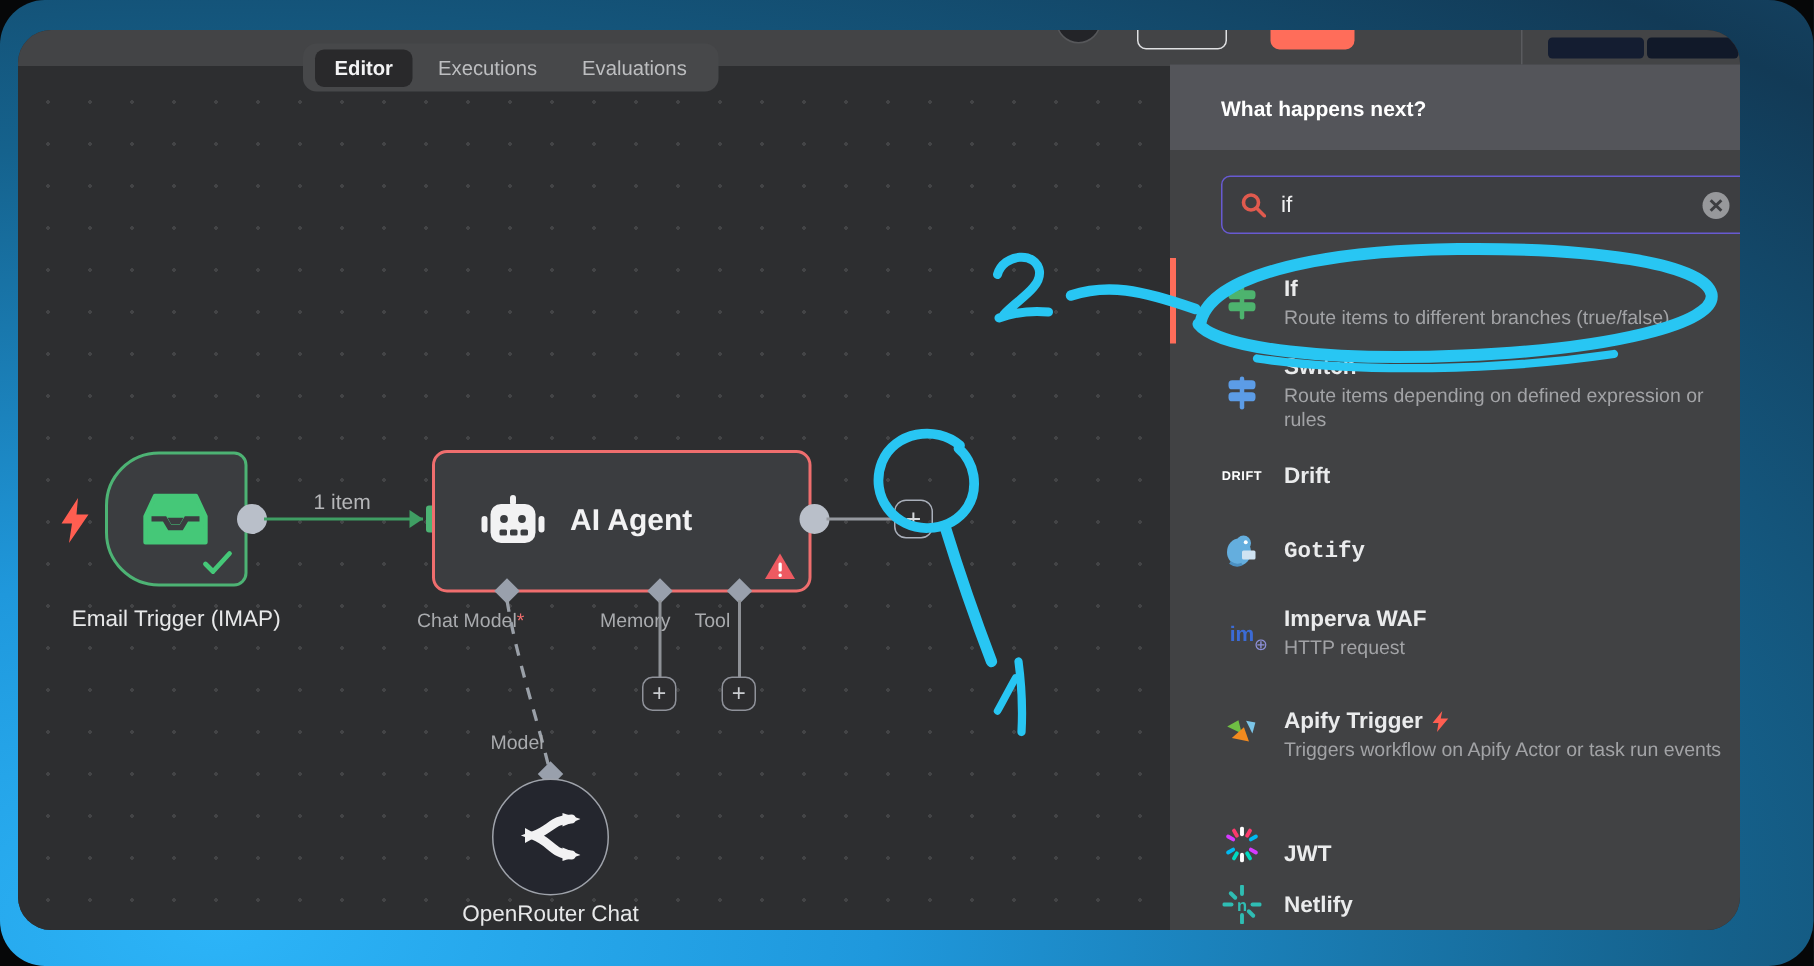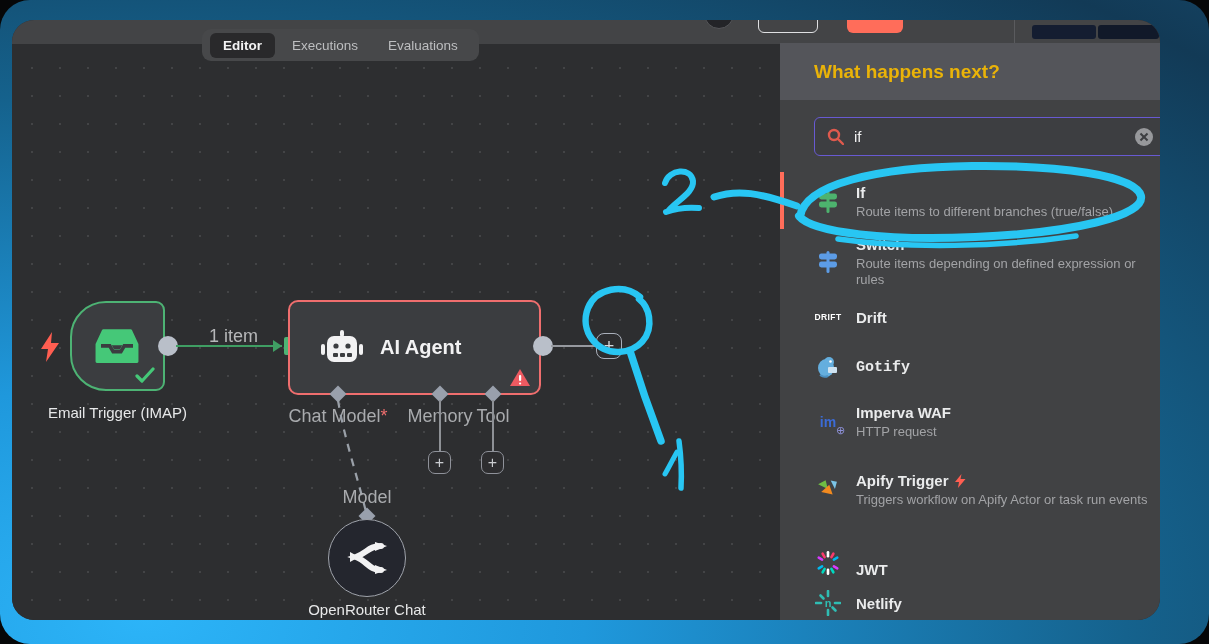--- a/index.html
+++ b/index.html
@@ -28,29 +28,29 @@
   .tab { font-size:13.5px; color:#bdbec0; padding:5px 13px; border-radius:6px; background:transparent;
     border:none; font-family:inherit; cursor:pointer; }
   .tab.active { background:#29292b; color:#f3f3f4; font-weight:bold; }
 
   
   .canvas { position:absolute; left:0; top:24px; width:788px; height:576px; background:#2d2e30;
     background-image:radial-gradient(#434446 1.1px, transparent 1.3px);
     background-size:28px 28px; background-position:6px 10px; }
 
   .node-label { position:absolute; color:#e7e8e9; font-size:15px; text-align:center; font-weight:500; }
-  .sub-label { position:absolute; color:#a9abae; font-size:18px; text-align:center; }
+  .sub-label { position:absolute; color:#a9abae; font-size:13px; text-align:left; }
 
   .email-node { position:absolute; left:58px; top:257px; width:95px; height:90px; background:#3b3d40;
     border:2px solid #4db374; border-radius:36px 9px 9px 36px; }
   .email-check { position:absolute; right:8px; bottom:6px; }
   .out-dot { position:absolute; width:20px; height:20px; border-radius:50%; background:#b9bfc9; }
   .conn-line { position:absolute; height:2px; background:#3f9e63; }
   .conn-gray { position:absolute; height:2px; background:#96999f; }
-  .conn-label { position:absolute; color:#b6b7b9; font-size:18px; }
+  .conn-label { position:absolute; color:#b6b7b9; font-size:14px; }
   .arrow-right { position:absolute; width:0; height:0; border-top:6px solid transparent;
     border-bottom:6px solid transparent; border-left:9px solid #3f9e63; }
   .in-handle { position:absolute; width:9px; height:18px; background:#4db374; border-radius:2px; }
 
   .agent-node { position:absolute; left:276px; top:256px; width:253px; height:95px; background:#3b3d40;
     border:2px solid #ef6e6e; border-radius:10px; display:flex; align-items:center; }
   .agent-title { color:#f2f2f3; font-size:20px; font-weight:bold; margin-left:16px; }
   .warn-badge { position:absolute; right:8px; bottom:6px; }
 
   .diamond { position:absolute; width:12px; height:12px; background:#99a0ac; transform:rotate(45deg); }
@@ -63,21 +63,21 @@
 
   .or-node { position:absolute; left:316px; top:475px; width:78px; height:78px; border-radius:50%;
     background:#24262e; border:1.5px solid #9fa3ab; display:flex; align-items:center; justify-content:center; }
 
   .bolt-left { position:absolute; left:26px; top:287px; }
 
   
   .panel { position:absolute; left:768px; top:23px; width:380px; height:577px; background:#414244; }
   .panel-header { position:absolute; left:0; top:0; width:100%; height:57px; background:#54555a;
     display:flex; align-items:center; padding-left:34px; }
-  .panel-title { color:#eab308; font-size:19px; font-weight:bold; }
+  .panel-title { color:#ffffff; font-size:14px; font-weight:bold; }
   .search-wrap { position:absolute; left:34px; top:74px; width:352px; height:39px; background:#3d3e41;
     border:1.5px solid #685ad2; border-radius:6px; display:flex; align-items:center; padding:0 12px; }
   .search-input { flex:1; background:transparent; border:none; outline:none; color:#f0f0f1;
     font-size:15px; font-family:inherit; margin-left:10px; caret-color:#fff; }
   .clear-btn { width:18px; height:18px; border-radius:50%; background:#97989b; border:none; position:relative; cursor:pointer; flex:0 0 18px; }
   .clear-btn::before, .clear-btn::after { content:""; position:absolute; left:4px; top:8px; width:10px; height:2px; background:#3d3e41; }
   .clear-btn::before { transform:rotate(45deg);} .clear-btn::after { transform:rotate(-45deg);}
 
   .item { position:absolute; left:0; width:100%; display:flex; align-items:center; padding-left:34px; cursor:pointer; }
   .item .iconbox { width:28px; height:30px; flex:0 0 28px; margin-right:14px; display:flex; align-items:center; justify-content:center; }

